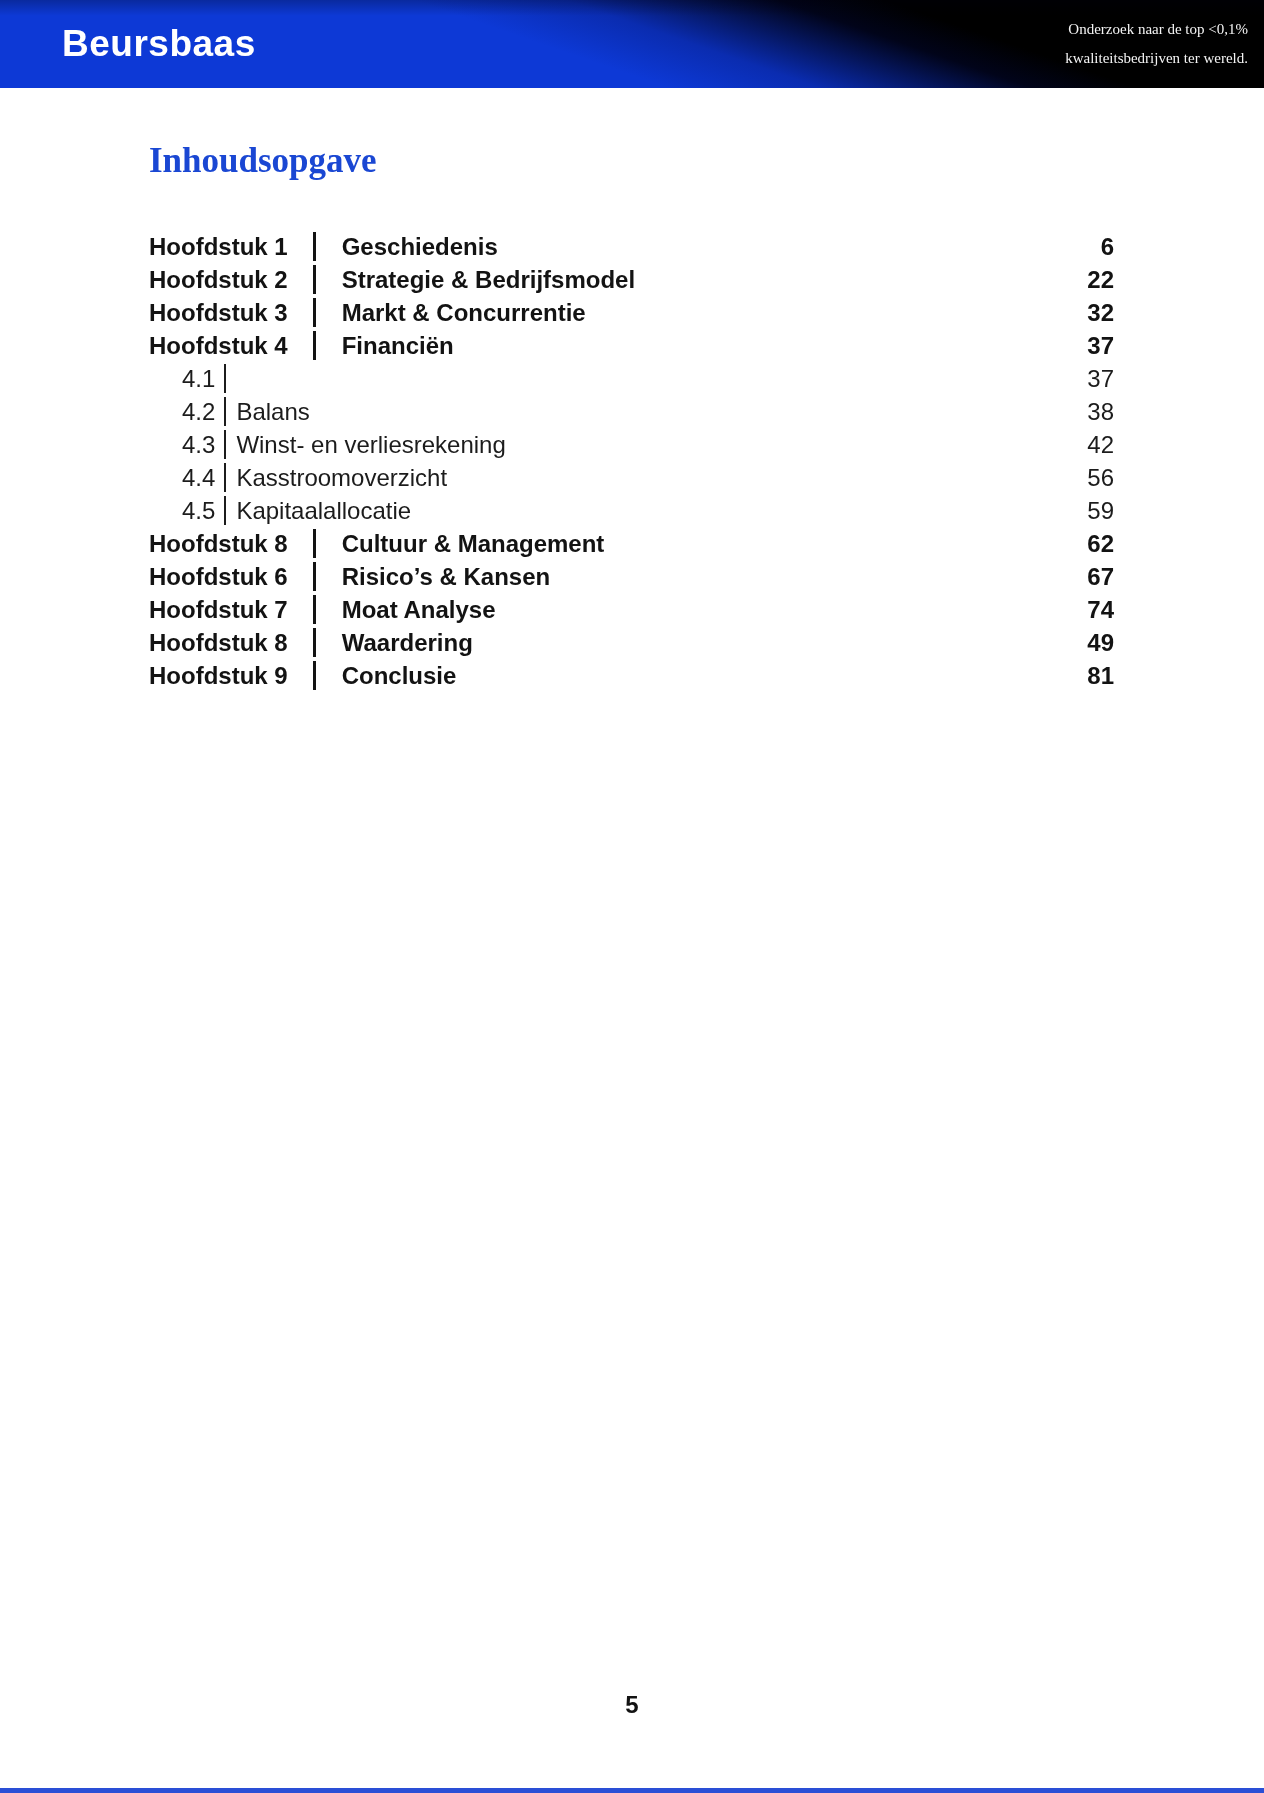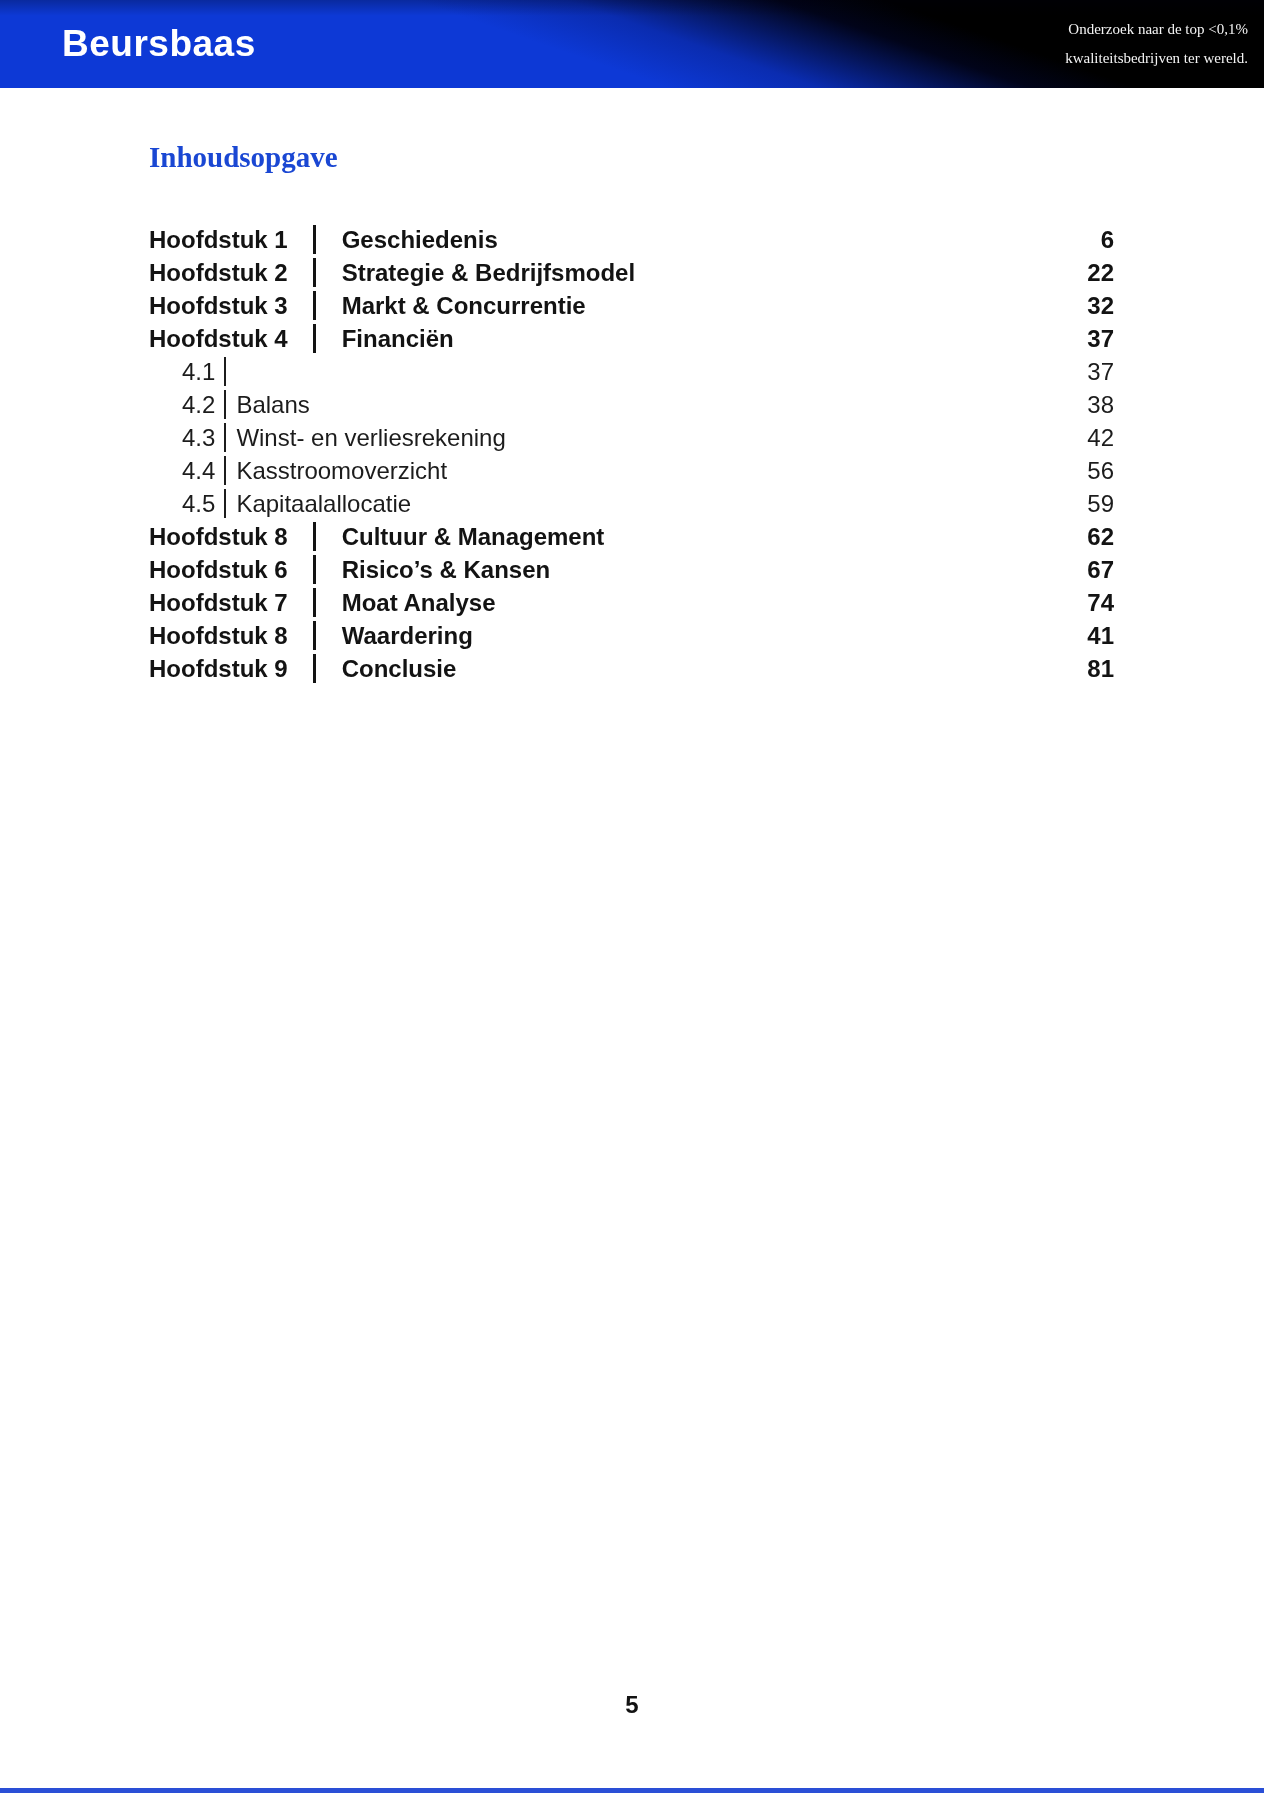--- a/index.html
+++ b/index.html
@@ -48,21 +48,21 @@
   }
 
   
   .main {
     padding: 0 150px 0 149px;
   }
   .doc-title {
     margin-top: 53px;
     font-family: "Liberation Serif", serif;
     font-weight: 700;
-    font-size: 29px;
+    font-size: 35px;
     color: #1a47d3;
   }
 
   .toc {
     margin-top: 49px;
   }
   .toc-row {
     display: flex;
     align-items: center;
     height: 33px;
@@ -200,21 +200,21 @@
       <span>Hoofdstuk 7</span>
         <span class="sep"></span>
         <span>Moat Analyse</span>
       <span class="pagenum">74</span>
     </div>
 
     <div class="toc-row chapter">
       <span>Hoofdstuk 8</span>
         <span class="sep"></span>
         <span>Waardering</span>
-      <span class="pagenum">41</span>
+      <span class="pagenum">49</span>
     </div>
 
     <div class="toc-row chapter">
       <span>Hoofdstuk 9</span>
         <span class="sep"></span>
         <span>Conclusie</span>
       <span class="pagenum">81</span>
     </div>
 
   </div>

